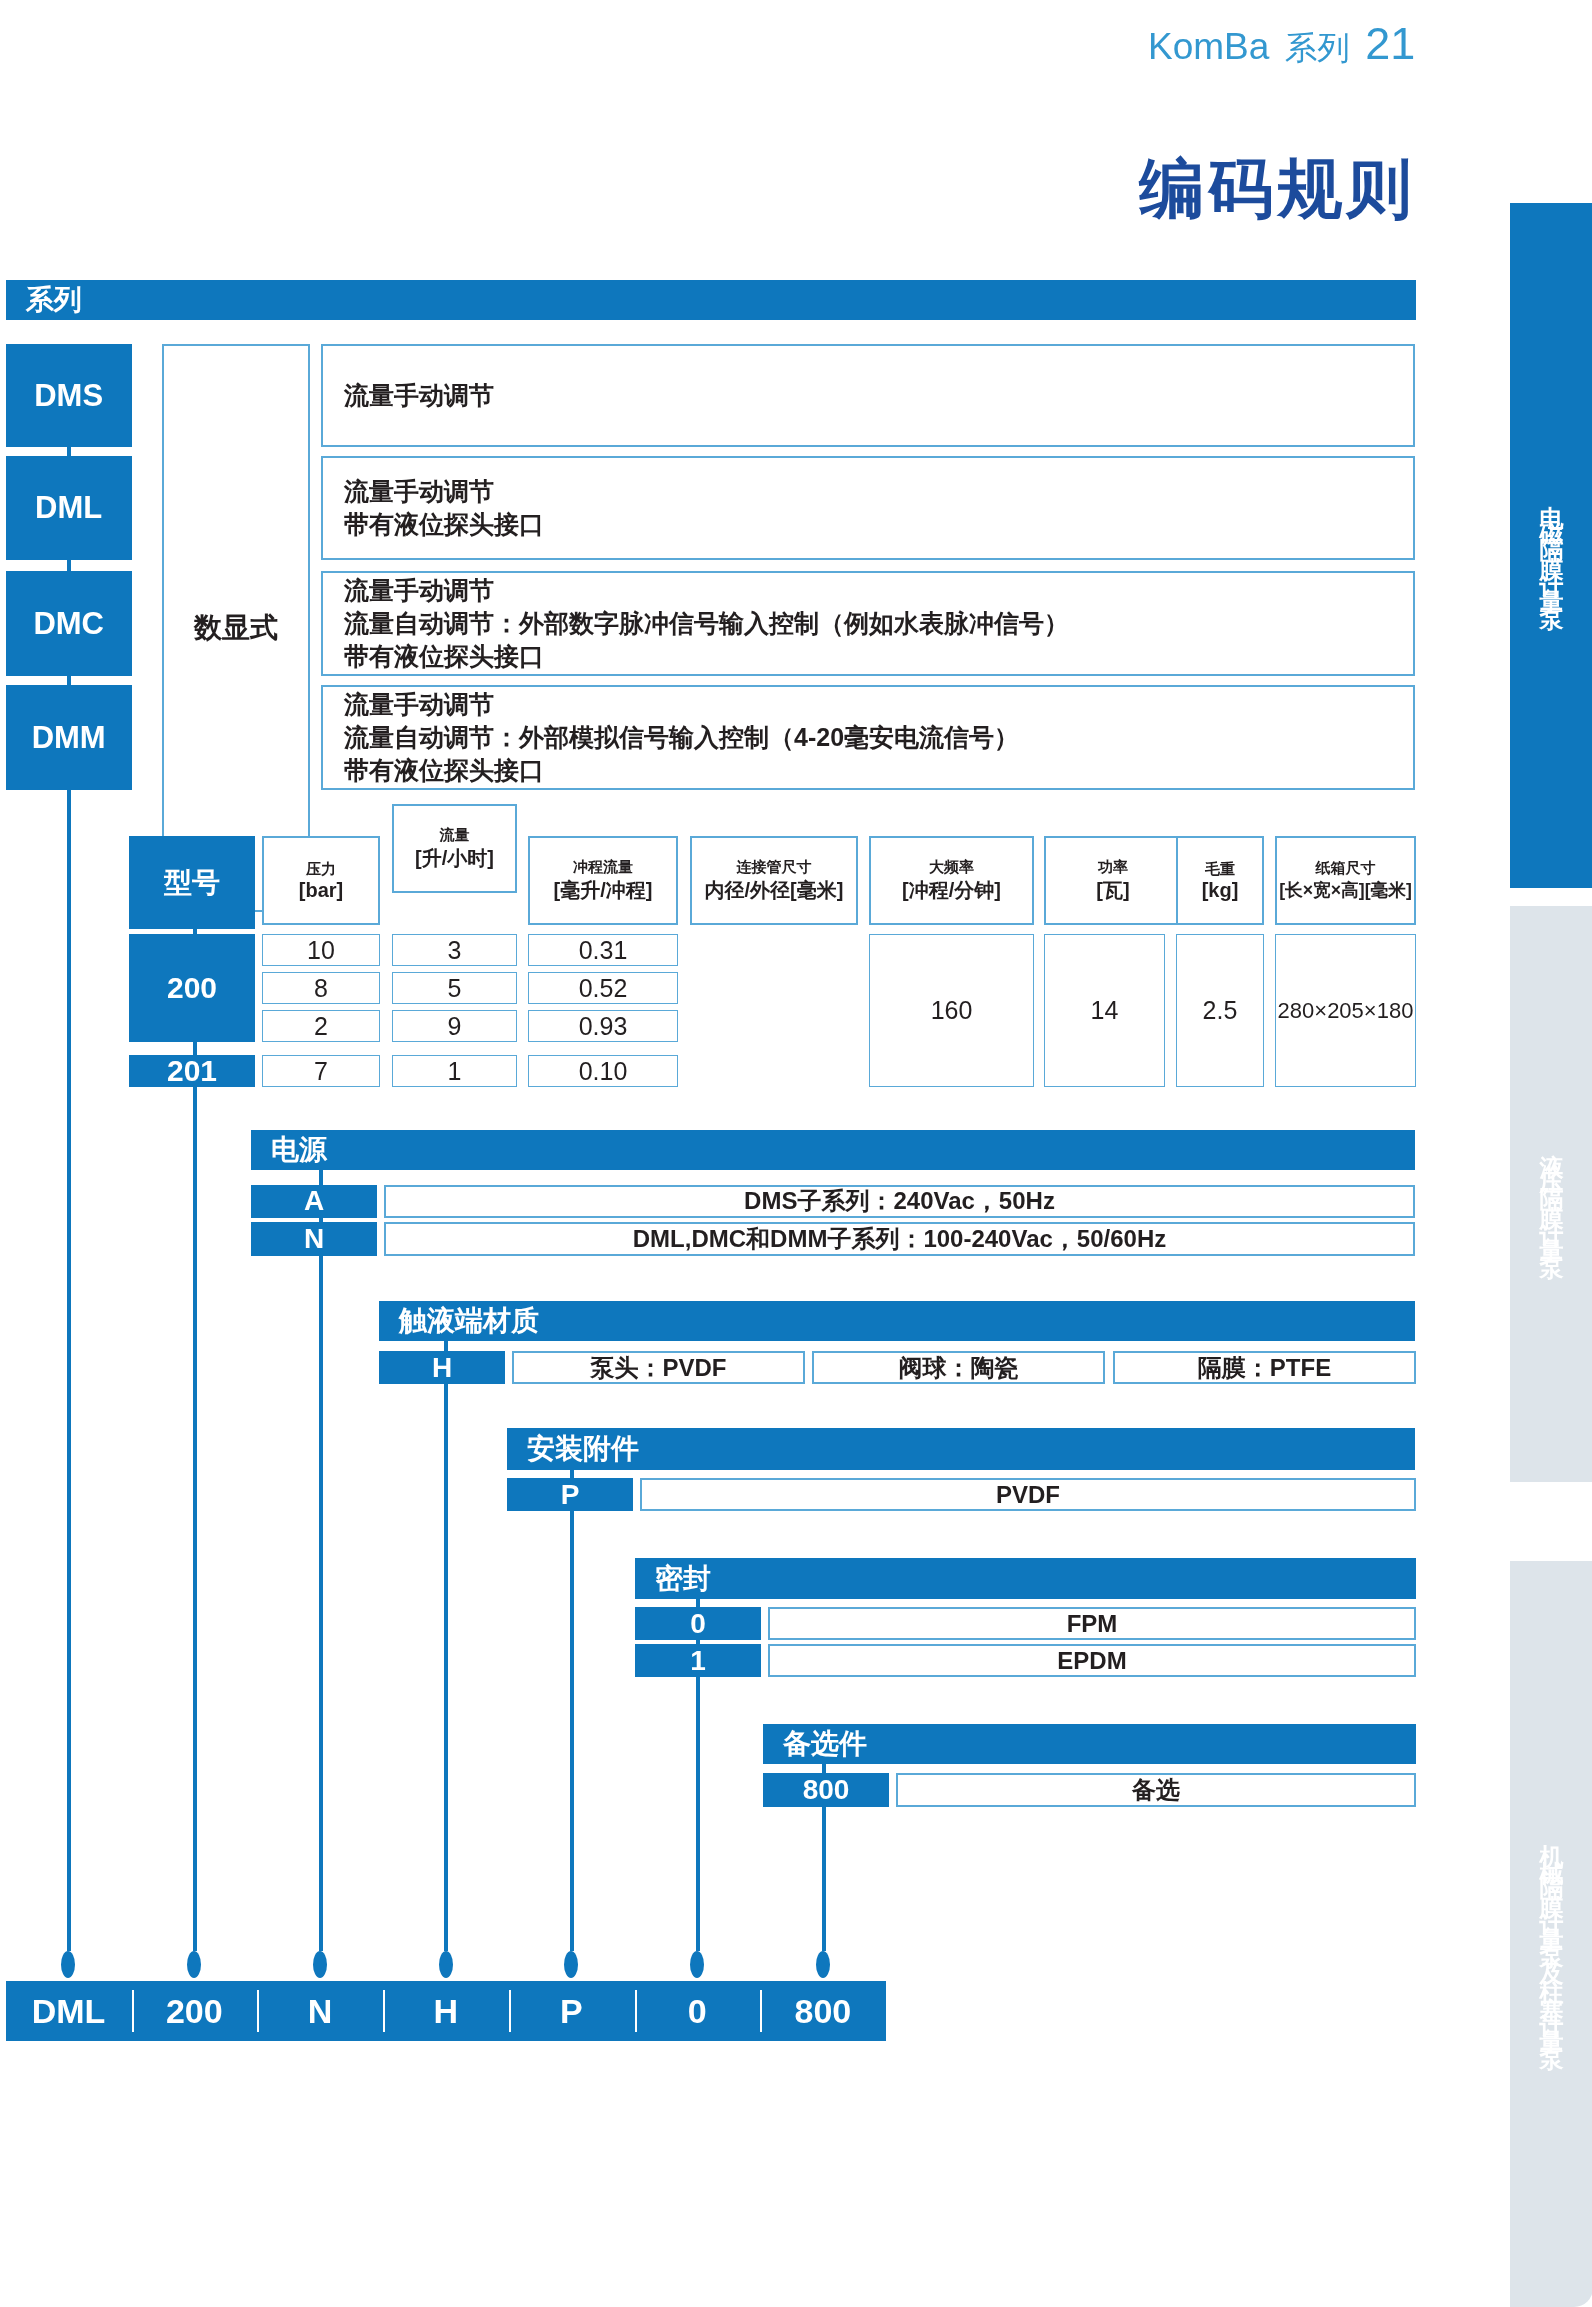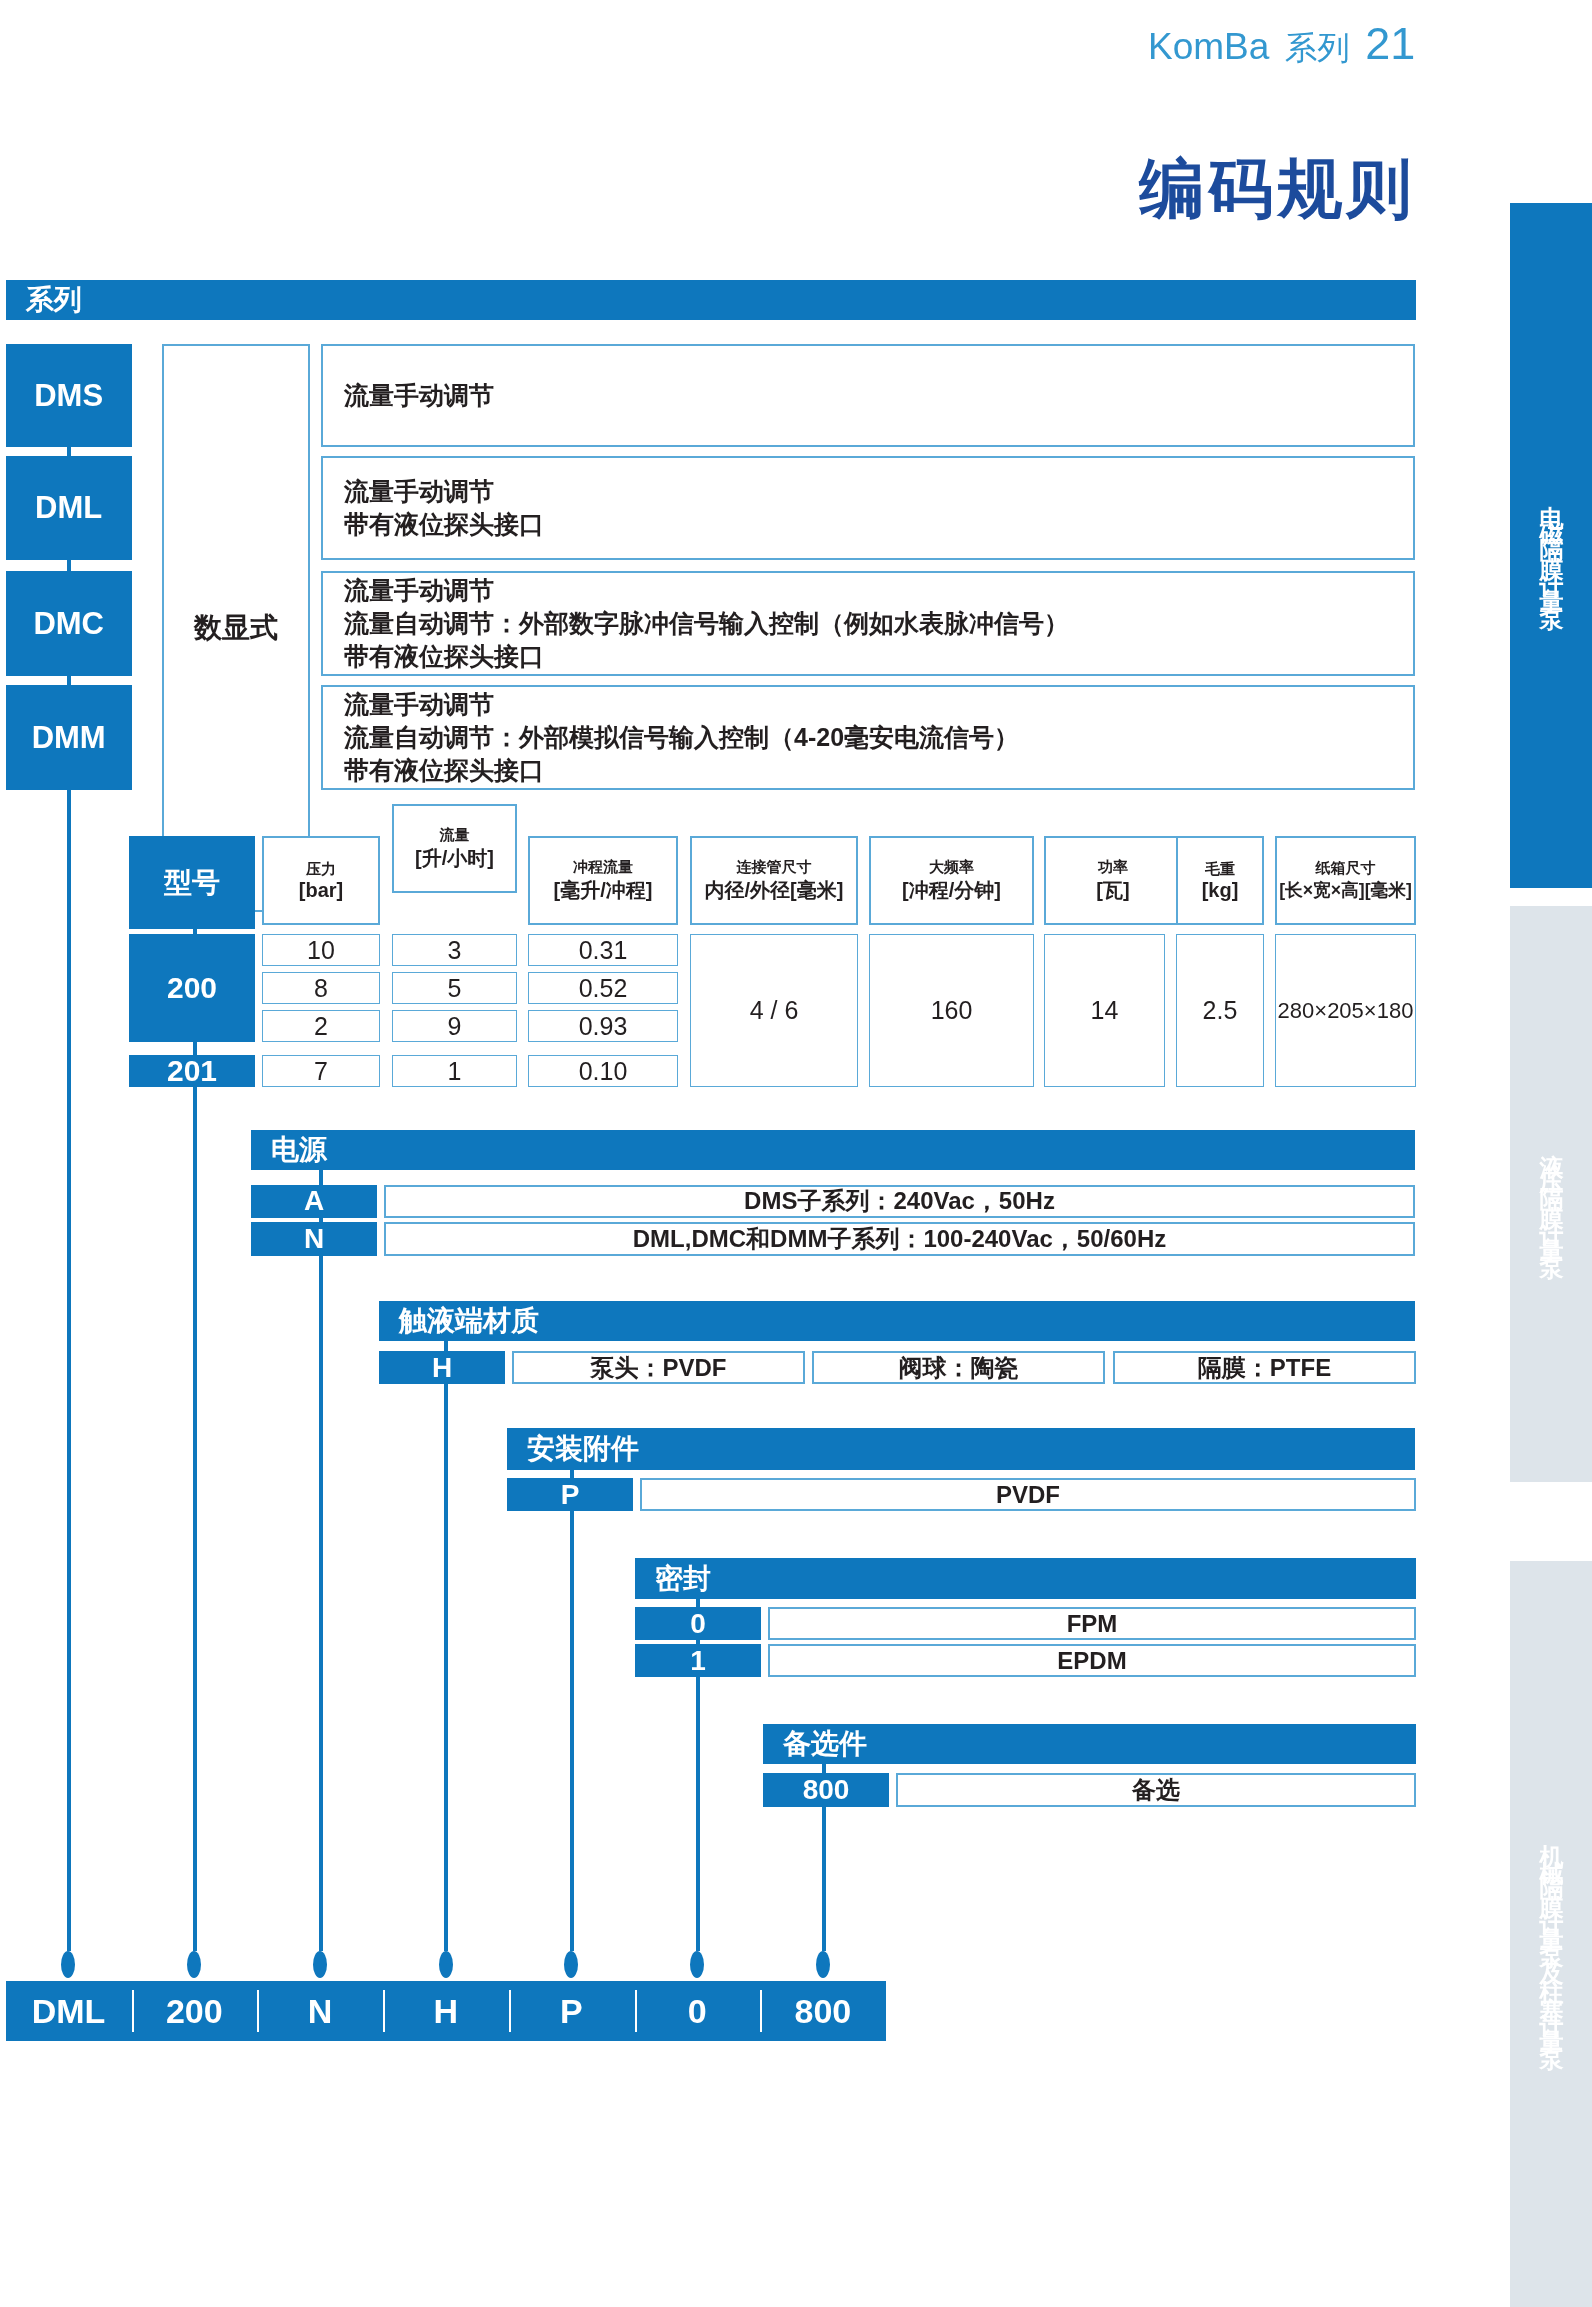--- a/index.html
+++ b/index.html
@@ -5,21 +5,21 @@
   :root{
     --blue:#0e77bd;
     --border-blue:#5aa9d8;
     --navy:#1c4b9c;
     --lightblue:#3398d0;
     --gray-tab:#dde4ea;
     --dark:#231f20;
   }
   *{box-sizing:border-box;margin:0;padding:0;}
   body{margin:0;background:#ffffff;font-family:"Liberation Sans","DejaVu Sans",sans-serif;}
-  .page{position:relative;width:1593px;height:2307px;background:#fff;overflow:hidden;}
+  .page{position:relative;width:1593px;height:2307px;background:#fff;overflow:hidden;border-radius:19px;}
 
   
   .brand-row{position:absolute;left:1148px;top:18.4px;display:flex;align-items:baseline;gap:15.5px;color:var(--lightblue);}
   .brand{font-size:37px;font-weight:400;}
   .brand-series{font-size:32.5px;font-weight:400;}
   .page-num{font-size:45px;font-weight:400;}
   .page-title{position:absolute;left:1139px;top:145px;font-size:65px;font-weight:bold;color:var(--navy);letter-spacing:4.2px;}
 
   
   .blue-box{position:absolute;background:var(--blue);color:#fff;display:flex;align-items:center;justify-content:center;font-weight:bold;z-index:3;}
@@ -192,23 +192,20 @@
   <div class="td-cell" style="left:262px;top:1055px;width:118px;height:32px;">
       <span>7</span>
     </div>
   <div class="td-cell" style="left:392px;top:1055px;width:125px;height:32px;">
       <span>1</span>
     </div>
   <div class="td-cell" style="left:528px;top:1055px;width:150px;height:32px;">
       <span>0.10</span>
     </div>
 
-  <div class="td-cell" style="left:690px;top:934px;width:168px;height:153px;">
-      <span>4 / 6</span>
-    </div>
   <div class="td-cell" style="left:869px;top:934px;width:165px;height:153px;">
       <span>160</span>
     </div>
   <div class="td-cell" style="left:1044px;top:934px;width:121px;height:153px;">
       <span>14</span>
     </div>
   <div class="td-cell" style="left:1176px;top:934px;width:88px;height:153px;">
       <span>2.5</span>
     </div>
   <div class="td-cell" style="left:1275px;top:934px;width:141px;height:153px;font-size:22px;">

